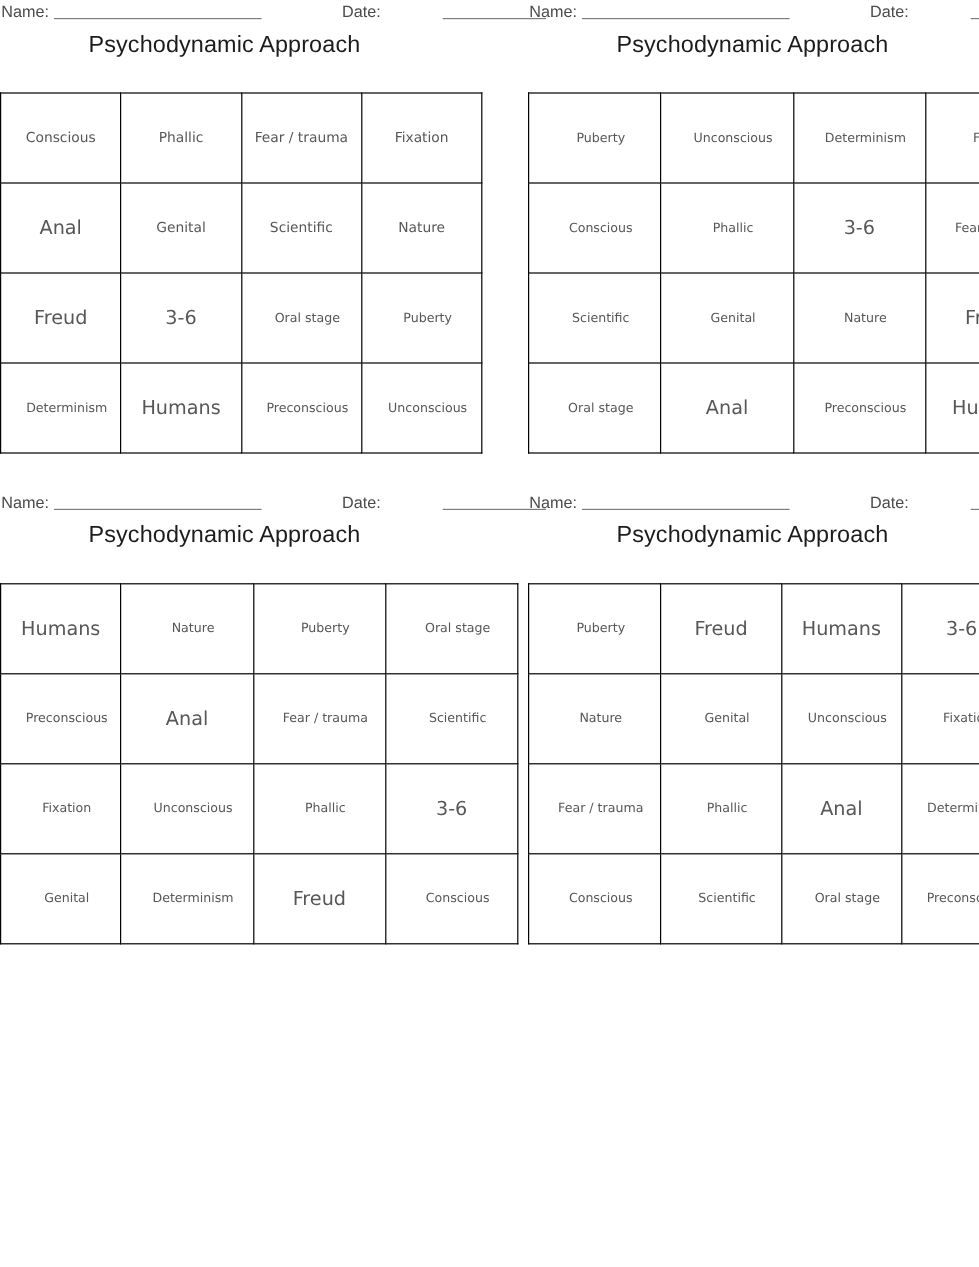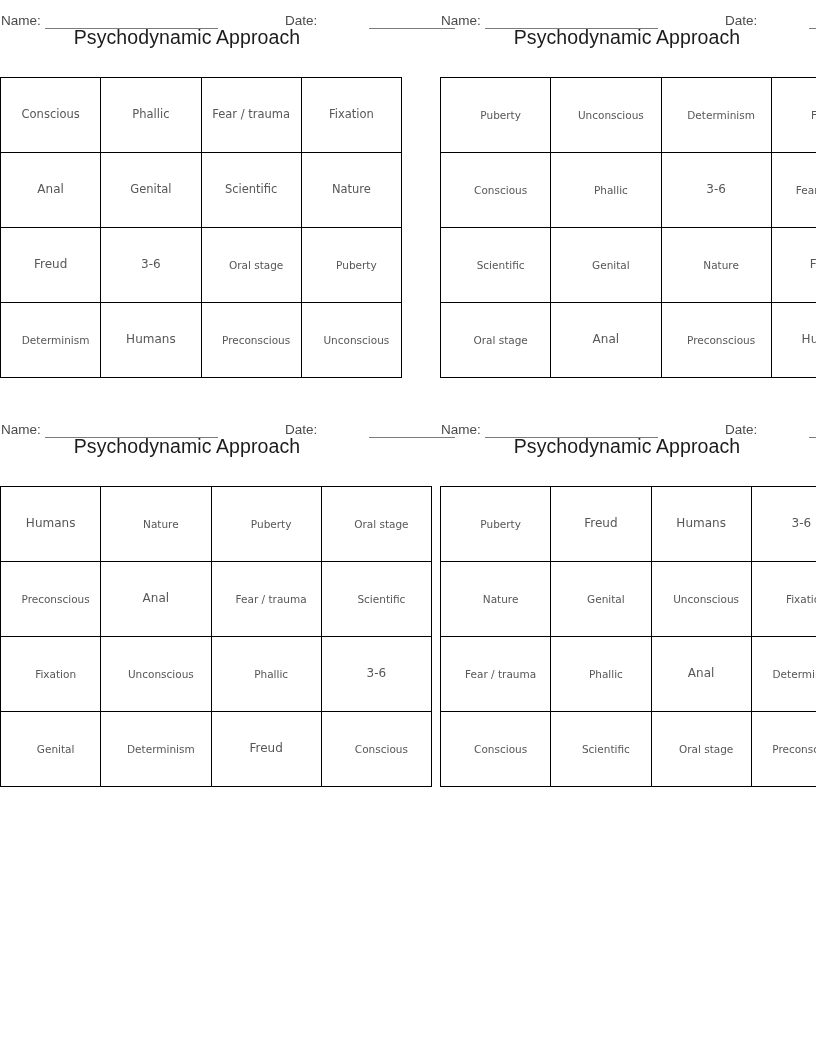--- a/index.html
+++ b/index.html
@@ -39,23 +39,23 @@
   .card-header {
     position: relative;
     height: 22px;
     font-family: "Liberation Sans", sans-serif;
     font-size: 13.5px;
     color: #4a4a4a;
     white-space: nowrap;
   }
   .field {
     position: absolute;
-    top: 13px;
+    top: 2px;
     display: flex;
-    align-items: flex-end;
+    align-items: flex-start;
   }
   .field-name { left: 1px; }
   .field-date { left: 285px; gap: 48px; }
   .field-label {
     color: #4a4a4a;
     font-size: 13.5px;
     line-height: 16px;
   }
   .field-rule {
     display: inline-block;
@@ -94,21 +94,21 @@
     border: 1px solid #000000;
     padding: 2px 3px;
     text-align: center;
     vertical-align: middle;
     color: #575757;
     font-family: "DejaVu Sans", sans-serif;
     line-height: 1.15;
     overflow: hidden;
     word-wrap: break-word;
   }
-  .bingo-grid td.fs-lg { font-size: 12px; }
+  .bingo-grid td.fs-lg { font-size: 16px; }
   .bingo-grid td.fs-md { font-size: 11.5px; }
   .bingo-grid td.fs-sm { font-size: 10.5px; padding-left: 13px; }
 </style>
 </head>
 <body>
 
 <div id="cards-sheet">
     <div class="bingo-card row-top col-left">
       <div class="card-header">
         <div class="field field-name">

